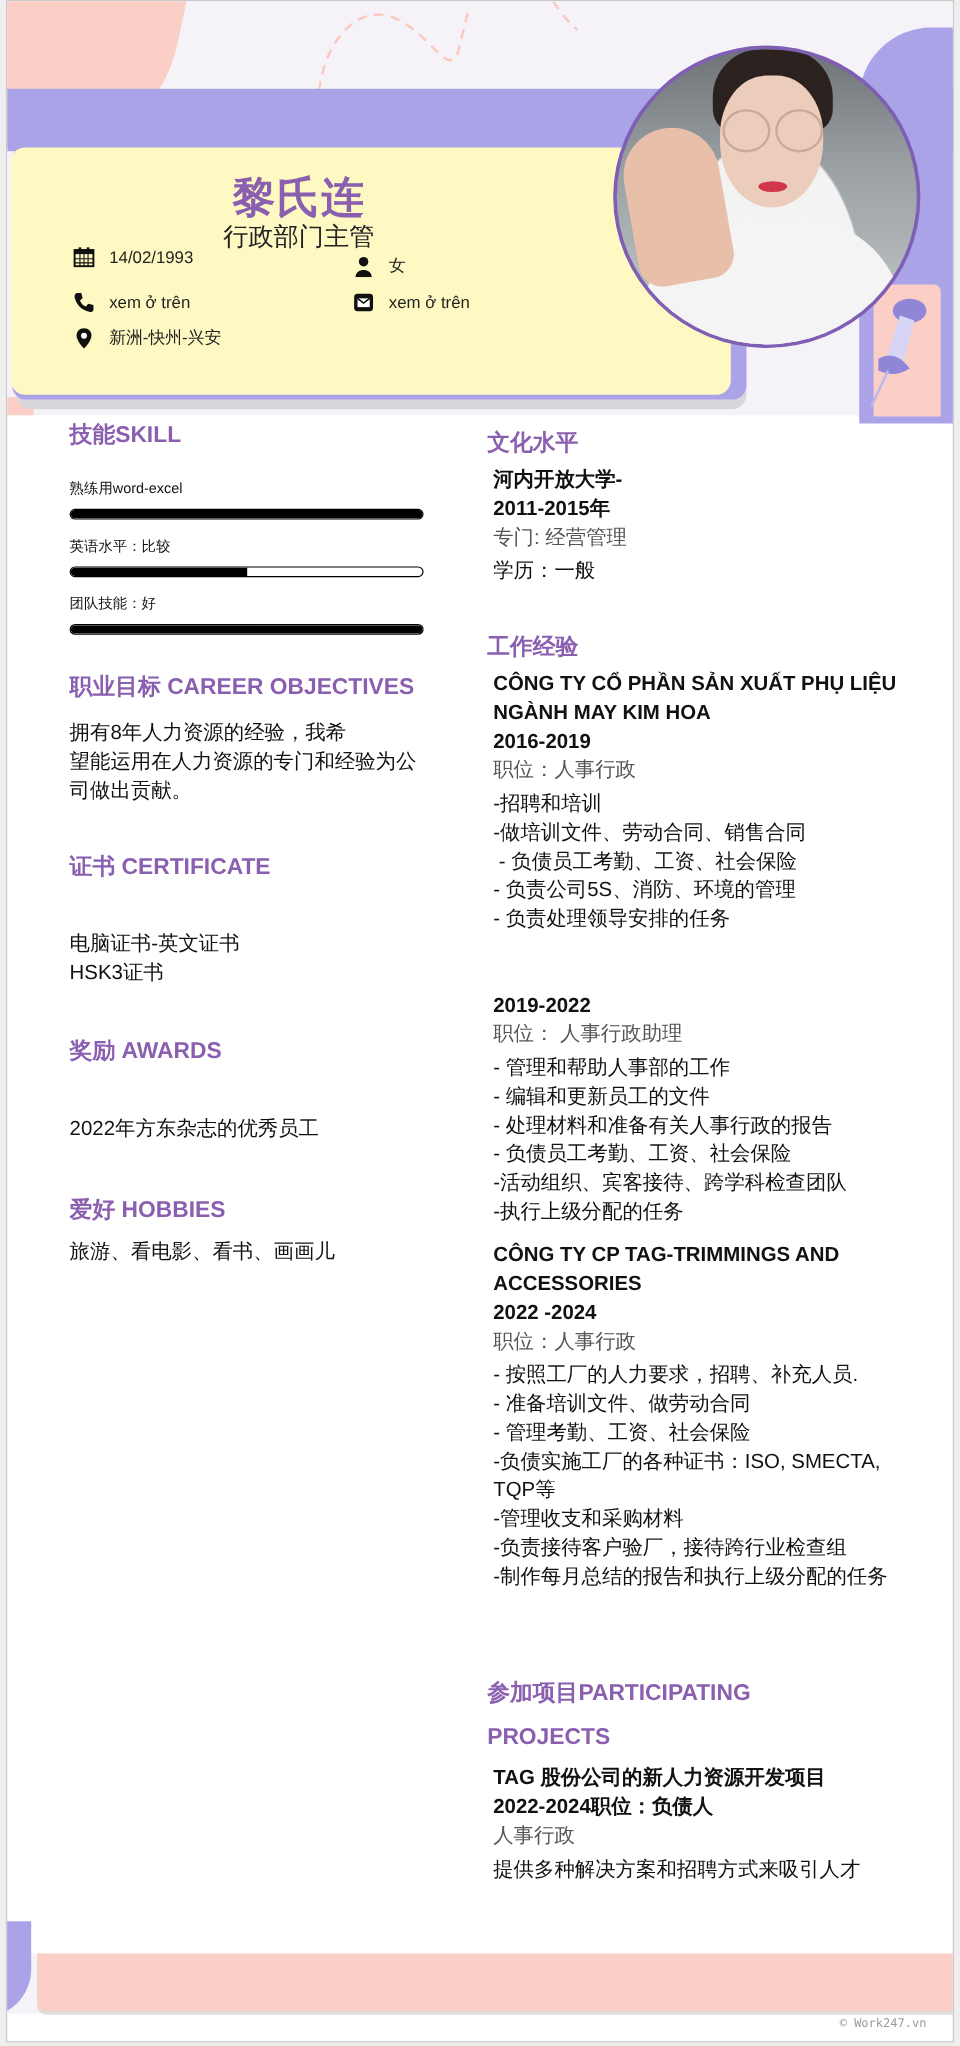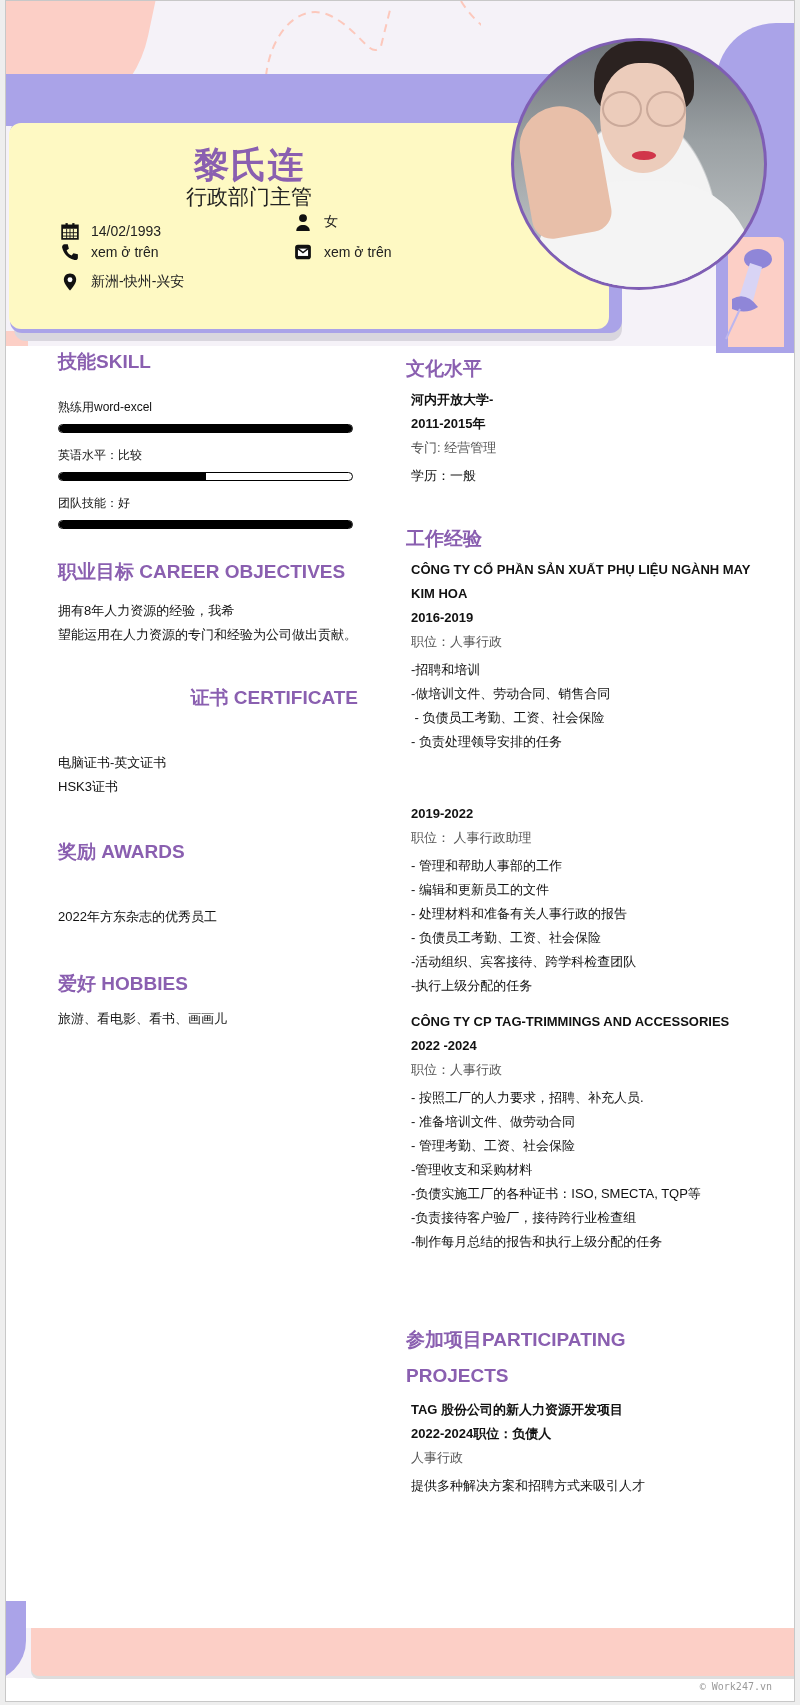--- a/index.html
+++ b/index.html
@@ -39,21 +39,21 @@
   .glass { position: absolute; top: 50px; width: 40px; height: 36px; border: 2px solid #caa99a; border-radius: 50%; }
   .lips { position: absolute; left: 118px; top: 110px; width: 24px; height: 9px; background: #d1364a; border-radius: 50%; }
   .shirt { position: absolute; left: 20px; top: 140px; width: 220px; height: 130px; background: #f4f4f4; border-radius: 90px 90px 0 0; }
   .hand { position: absolute; left: 10px; top: 65px; width: 80px; height: 130px; background: #e8bfa9; border-radius: 40px 40px 20px 20px; transform: rotate(-10deg); }
   .pin { position: absolute; left: 712px; top: 240px; }
 
   
   .left { position: absolute; left: 52px; top: 348px; width: 300px; }
   .right { position: absolute; left: 400px; top: 355px; width: 360px; }
   .sec-title { font-size: 19px; font-weight: bold; color: #8a5fb0; }
-  .txt { font-size: 13px; color: #111; line-height: 24px; }
+  .txt { font-size: 17px; color: #111; line-height: 24px; }
   .muted { color: #555; }
   .bold { font-weight: bold; }
   .bar { position: relative; width: 295px; height: 9px; border: 1px solid #000; border-radius: 5px; background: #fff; overflow: hidden; }
   .bar .fill { position: absolute; left: 0; top: 0; bottom: 0; background: #000; border-radius: 4px 0 0 4px; }
   .skill-label { font-size: 12px; color: #111; margin-top: 14px; margin-bottom: 8px; }
 
   .footer-peach { position: absolute; left: 25px; top: 1627px; width: 770px; height: 48px; background: #fccfc6; border-radius: 0 0 8px 8px; box-shadow: 0 3px 0 #ddd; }
   .footer-strip { position: absolute; left: 0; top: 1627px; width: 30px; height: 50px; background: #f5f2f8; }
   .footer-purple { position: absolute; left: -20px; top: 1600px; width: 40px; height: 80px; background: #aaa3e8; border-radius: 0 0 60px 0; }
   .watermark { position: absolute; right: 22px; top: 1680px; font-family: "DejaVu Sans Mono", monospace; font-size: 10px; color: #9a9a9a; }
@@ -73,21 +73,21 @@
   <div class="blob-purple-right"></div>
   <div class="peach-rect-right"></div>
   <div class="peach-rect-left"></div>
 
   <div class="card-shadow"></div>
   <div class="card-purple"></div>
   <div class="card">
     <div class="name">黎氏连</div>
     <div class="job">行政部门主管</div>
 
-    <div class="info" style="left:52px;top:99px;">
+    <div class="info" style="left:52px;top:82px;">
       <svg viewBox="0 0 16 16">
         <rect x="1" y="3" width="14" height="12" fill="none" stroke="#111" stroke-width="1.5"></rect>
         <rect x="1" y="3" width="14" height="3" fill="#111"></rect>
         <rect x="4" y="1" width="2" height="4" fill="#111"></rect>
           <rect x="10" y="1" width="2" height="4" fill="#111"></rect>
         <path d="M1 9.5h14M1 12.5h14M5 6v9M8 6v9M11 6v9" stroke="#111" stroke-width="0.8"></path>
       </svg>
       <span>14/02/1993</span>
     </div>
     <div class="info" style="left:285px;top:90px;">
@@ -151,21 +151,21 @@
     <div class="skill-label">团队技能：好</div>
     <div class="bar">
         <div class="fill" style="width:100%;"></div>
       </div>
 
     <div class="sec-title" style="margin-top:30px;">职业目标 CAREER OBJECTIVES</div>
     <div style="height:14px;"></div>
     <div class="txt">拥有8年人力资源的经验，我希</div>
     <div class="txt">望能运用在人力资源的专门和经验为公司做出贡献。</div>
 
-    <div class="sec-title" style="margin-top:38px;text-align:right;">证书 CERTIFICATE</div>
+    <div class="sec-title" style="margin-top:38px;">证书 CERTIFICATE</div>
     <div style="height:40px;"></div>
     <div class="txt">电脑证书-英文证书</div>
     <div class="txt">HSK3证书</div>
 
     <div class="sec-title" style="margin-top:40px;">奖励 AWARDS</div>
     <div style="height:40px;"></div>
     <div class="txt">2022年方东杂志的优秀员工</div>
 
     <div class="sec-title" style="margin-top:42px;">爱好 HOBBIES</div>
     <div style="height:10px;"></div>
@@ -183,20 +183,21 @@
 
     <div class="sec-title" style="margin-top:38px;">工作经验</div>
     <div style="padding-left:5px;margin-top:6px;">
       <div class="txt bold">CÔNG TY CỔ PHẦN SẢN XUẤT PHỤ LIỆU NGÀNH MAY KIM HOA</div>
       <div class="txt bold">2016-2019</div>
       <div class="txt muted">职位：人事行政</div>
       <div style="height:4px;"></div>
       <div class="txt">-招聘和培训</div>
       <div class="txt">-做培训文件、劳动合同、销售合同</div>
       <div class="txt" style="white-space:pre;"> - 负债员工考勤、工资、社会保险</div>
+      <div class="txt">- 负责公司5S、消防、环境的管理</div>
       <div class="txt">- 负责处理领导安排的任务</div>
     </div>
 
     <div style="padding-left:5px;margin-top:48px;">
       <div class="txt bold">2019-2022</div>
       <div class="txt muted">职位： 人事行政助理</div>
       <div style="height:4px;"></div>
       <div class="txt">- 管理和帮助人事部的工作</div>
       <div class="txt">- 编辑和更新员工的文件</div>
       <div class="txt">- 处理材料和准备有关人事行政的报告</div>
@@ -206,22 +207,22 @@
     </div>
 
     <div style="padding-left:5px;margin-top:12px;">
       <div class="txt bold">CÔNG TY CP TAG-TRIMMINGS AND ACCESSORIES</div>
       <div class="txt bold">2022 -2024</div>
       <div class="txt muted">职位：人事行政</div>
       <div style="height:4px;"></div>
       <div class="txt">- 按照工厂的人力要求，招聘、补充人员.</div>
       <div class="txt">- 准备培训文件、做劳动合同</div>
       <div class="txt">- 管理考勤、工资、社会保险</div>
+      <div class="txt">-负债实施工厂的各种证书：ISO, SMECTA, TQP等</div>
       <div class="txt">-管理收支和采购材料</div>
-      <div class="txt">-负债实施工厂的各种证书：ISO, SMECTA, TQP等</div>
       <div class="txt">-负责接待客户验厂，接待跨行业检查组</div>
       <div class="txt">-制作每月总结的报告和执行上级分配的任务</div>
     </div>
 
     <div style="margin-top:68px;">
       <div class="sec-title" style="line-height:36px;">参加项目PARTICIPATING</div>
       <div class="sec-title" style="line-height:36px;">PROJECTS</div>
       <div style="padding-left:5px;margin-top:4px;">
         <div class="txt bold">TAG 股份公司的新人力资源开发项目</div>
         <div class="txt bold">2022-2024职位：负债人</div>

